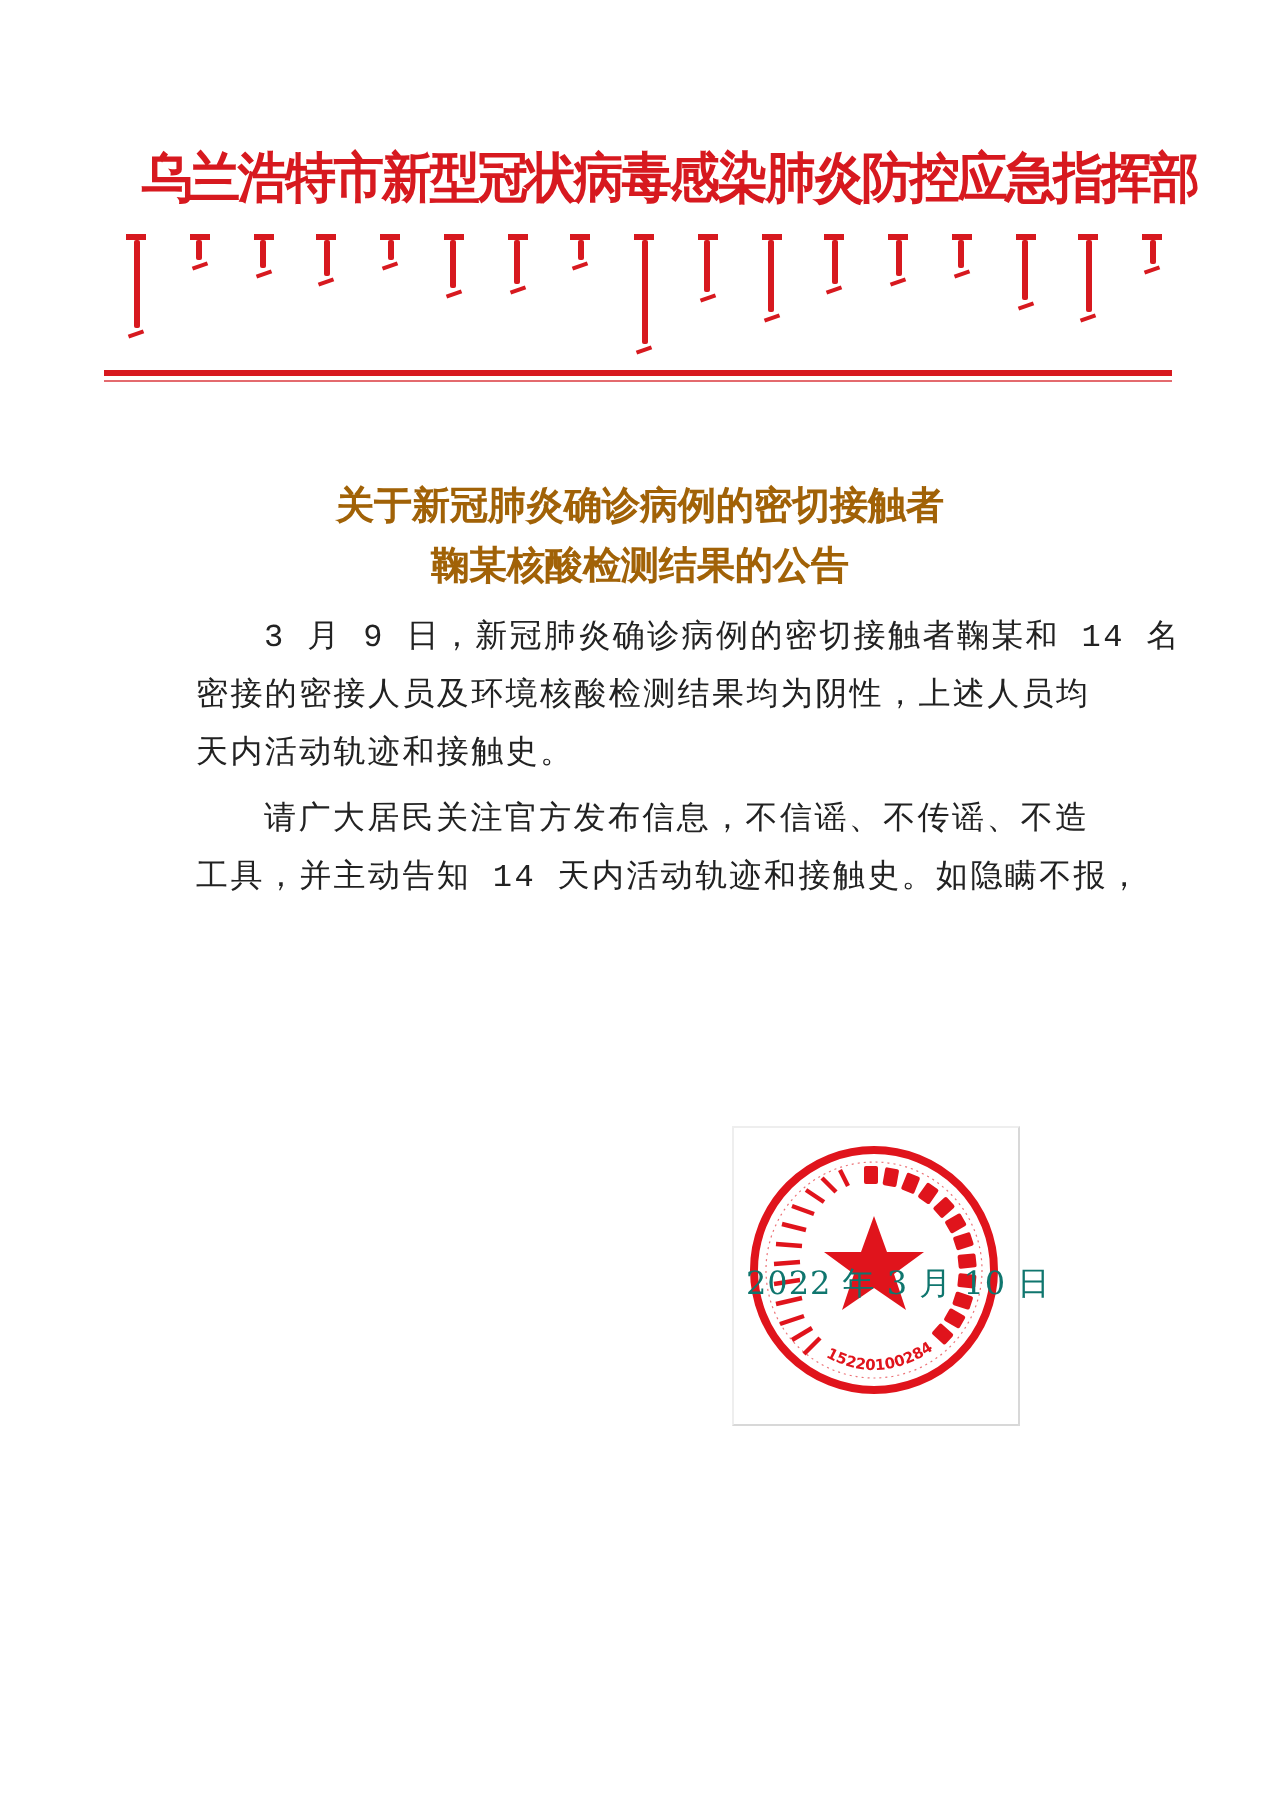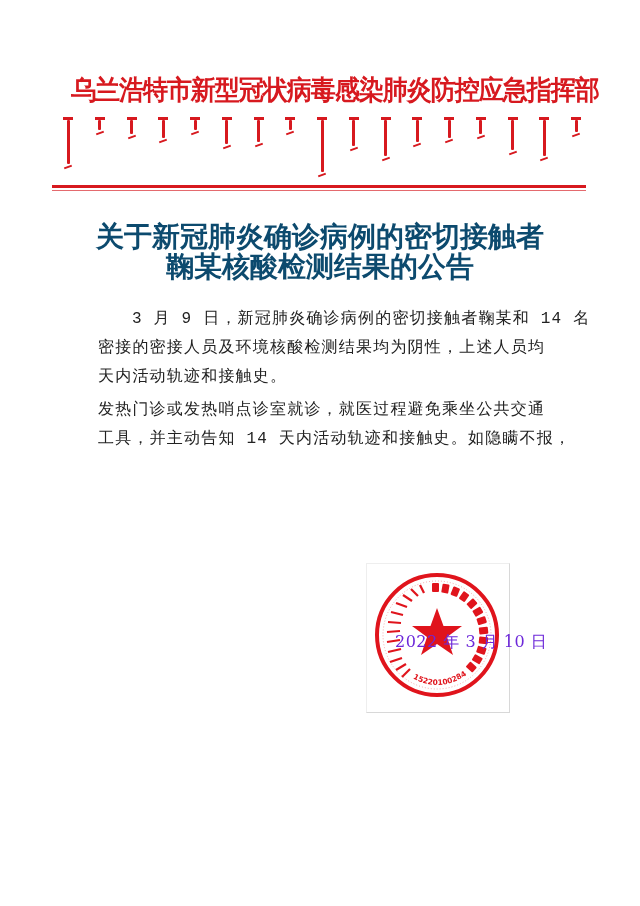--- a/index.html
+++ b/index.html
@@ -84,28 +84,28 @@
       left: 52px;
       top: 190px;
       width: 534px;
       height: 1px;
       background: #e46a6e;
     }
     
     .notice-title {
       position: absolute;
       left: 60px;
-      top: 222px;
+      top: 238px;
       width: 520px;
       text-align: center;
       font-family: "DejaVu Serif", "Liberation Serif", serif;
       font-weight: bold;
-      font-size: 28px;
+      font-size: 19px;
       line-height: 30px;
-      color: #0c4a6e;
+      color: #a16207;
     }
     .notice-title div { white-space: nowrap; }
     
     .body-text {
       position: absolute;
       left: 98px;
       top: 305px;
       width: 462px;
       font-family: Liberation Mono, monospace;
       font-size: 16px;
@@ -137,26 +137,26 @@
     }
     .seal {
       position: absolute;
       left: 372px;
       top: 570px;
       width: 130px;
       height: 130px;
     }
     .date-line {
       position: absolute;
-      left: 395px;
+      left: 373px;
       top: 632px;
       width: 150px;
       font-family: "DejaVu Serif", "Liberation Serif", serif;
       font-size: 16px;
-      color: #6d28d9;
+      color: #0f766e;
       letter-spacing: 0.5px;
       white-space: nowrap;
     }
   </style>
 </head>
 <body>
 
 <div class="page">
 
   <div class="masthead-title">乌兰浩特市新型冠状病毒感染肺炎防控应急指挥部</div>
@@ -257,21 +257,21 @@
     <div>鞠某核酸检测结果的公告</div>
   </div>
 
   <div class="body-text">
     <div class="para">
       <span class="line indent">3 月 9 日，新冠肺炎确诊病例的密切接触者鞠某和 14 名</span>
       <span class="line">密接的密接人员及环境核酸检测结果均为阴性，上述人员均</span>
       <span class="line">天内活动轨迹和接触史。</span>
     </div>
     <div class="para">
-      <span class="line">发热门诊或发热哨点诊室就诊，就医过程避免乘坐公共交通</span>
+      <span class="line indent">请广大居民关注官方发布信息，不信谣、不传谣、不造</span>
       <span class="line">工具，并主动告知 14 天内活动轨迹和接触史。如隐瞒不报，</span>
     </div>
   </div>
 
   <div class="seal-box"></div>
 
   <svg class="seal" viewBox="0 0 130 130" xmlns="http://www.w3.org/2000/svg">
     <circle cx="65" cy="65" r="60" fill="none" stroke="#e0141c" stroke-width="4"></circle>
     <circle cx="65" cy="65" r="54" fill="none" stroke="#e0141c" stroke-width="0.6" stroke-dasharray="1 2" opacity="0.6"></circle>
 

